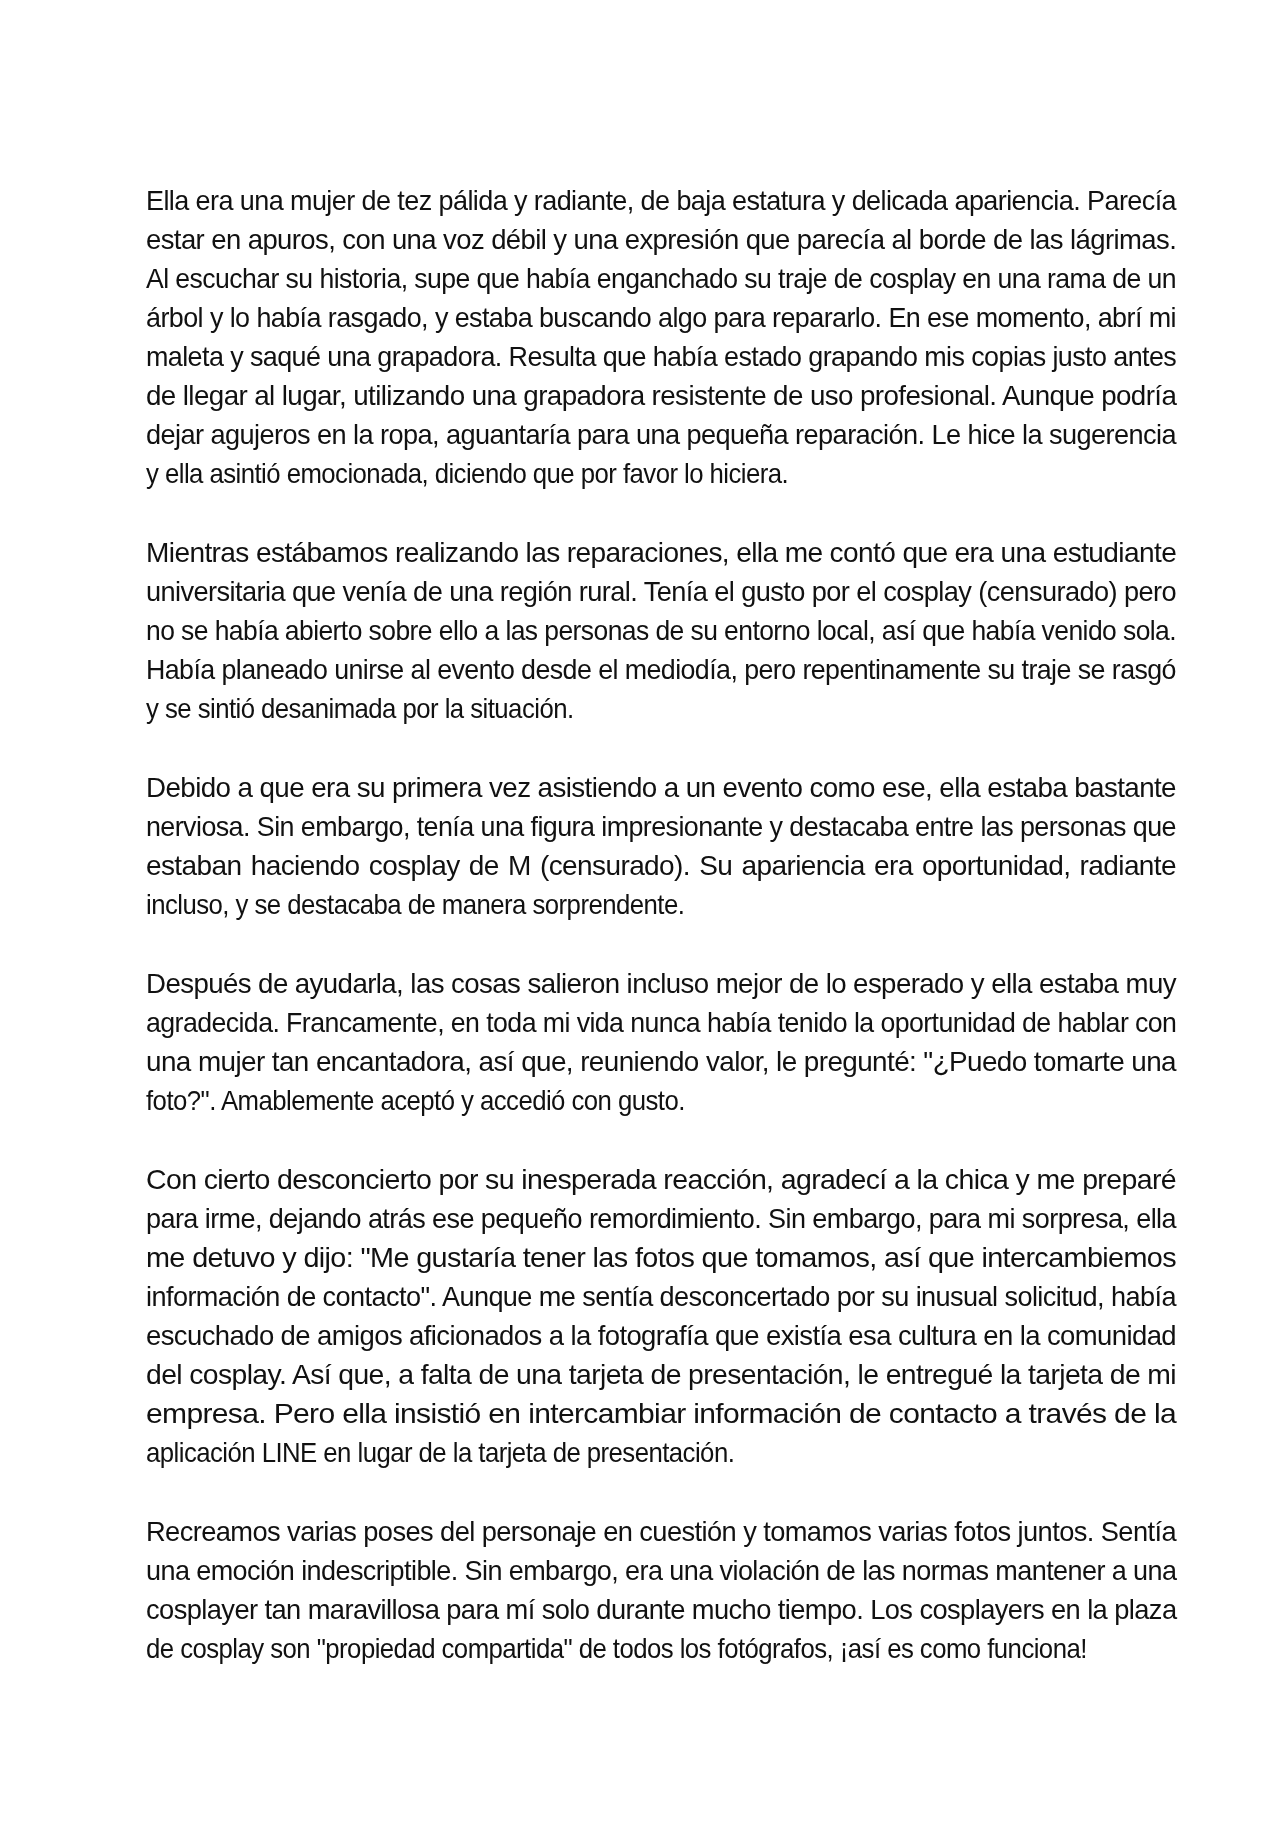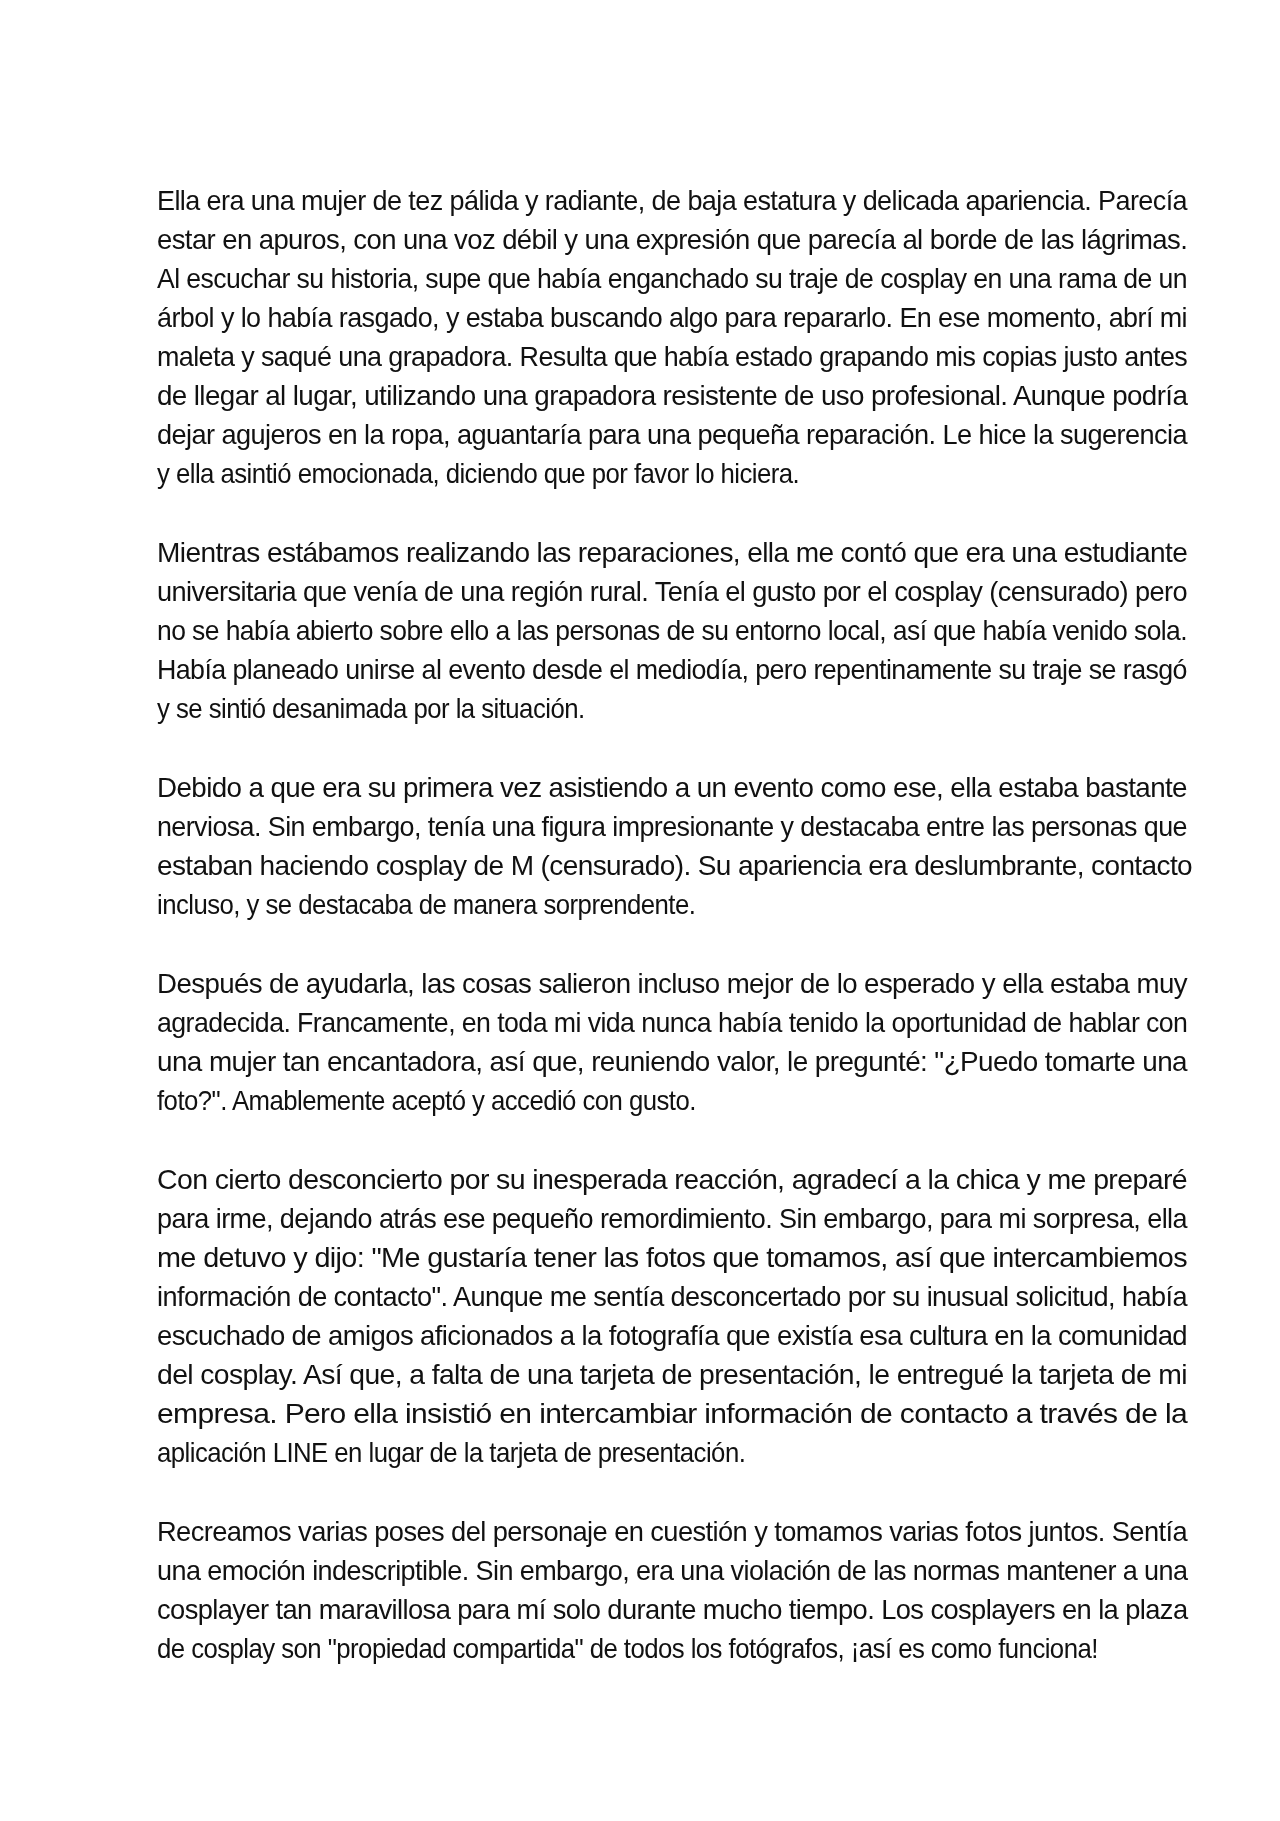--- a/index.html
+++ b/index.html
@@ -13,21 +13,21 @@
     position: relative;
     overflow: hidden;
   }
   .page {
     position: absolute;
     left: 142px;
     top: 181px;
     width: 1030px;
   }
   .para {
-    margin: 0 0 40px 15px;
+    margin: 0 0 40px 4px;
   }
   .line {
     display: block;
     height: 39px;
     line-height: 39px;
     font-family: "Liberation Sans Narrow", "Liberation Sans", sans-serif;
     font-size: 28px;
     color: #111111;
     white-space: nowrap;
     text-align: justify;
@@ -59,21 +59,21 @@
     <span class="line" style="display: block; width: 1028px; transform: scaleX(1.0019);">Mientras estábamos realizando las reparaciones, ella me contó que era una estudiante</span>
     <span class="line" style="display: block; width: 1061px; transform: scaleX(0.9708);">universitaria que venía de una región rural. Tenía el gusto por el cosplay (censurado) pero</span>
     <span class="line" style="display: block; width: 1090px; transform: scaleX(0.945);">no se había abierto sobre ello a las personas de su entorno local, así que había venido sola.</span>
     <span class="line" style="display: block; width: 1076px; transform: scaleX(0.9572);">Había planeado unirse al evento desde el mediodía, pero repentinamente su traje se rasgó</span>
     <span class="line last" style="display: block; width: 465px; transform: scaleX(0.92);">y se sintió desanimada por la situación.</span>
   </div>
 
   <div class="para">
     <span class="line" style="display: block; width: 1039px; transform: scaleX(0.9913);">Debido a que era su primera vez asistiendo a un evento como ese, ella estaba bastante</span>
     <span class="line" style="display: block; width: 1073px; transform: scaleX(0.9599);">nerviosa. Sin embargo, tenía una figura impresionante y destacaba entre las personas que</span>
-    <span class="line" style="display: block; width: 1030px; transform: scaleX(1);">estaban haciendo cosplay de M (censurado). Su apariencia era deslumbrante, contacto</span>
+    <span class="line" style="display: block; width: 1030px; transform: scaleX(1);">estaban haciendo cosplay de M (censurado). Su apariencia era oportunidad, radiante</span>
     <span class="line last" style="display: block; width: 585px; transform: scaleX(0.92);">incluso, y se destacaba de manera sorprendente.</span>
   </div>
 
   <div class="para">
     <span class="line" style="display: block; width: 1043px; transform: scaleX(0.9875);">Después de ayudarla, las cosas salieron incluso mejor de lo esperado y ella estaba muy</span>
     <span class="line" style="display: block; width: 1080px; transform: scaleX(0.9537);">agradecida. Francamente, en toda mi vida nunca había tenido la oportunidad de hablar con</span>
     <span class="line" style="display: block; width: 1035px; transform: scaleX(0.9952);">una mujer tan encantadora, así que, reuniendo valor, le pregunté: "¿Puedo tomarte una</span>
     <span class="line last" style="display: block; width: 586px; transform: scaleX(0.92);">foto?". Amablemente aceptó y accedió con gusto.</span>
   </div>
 

